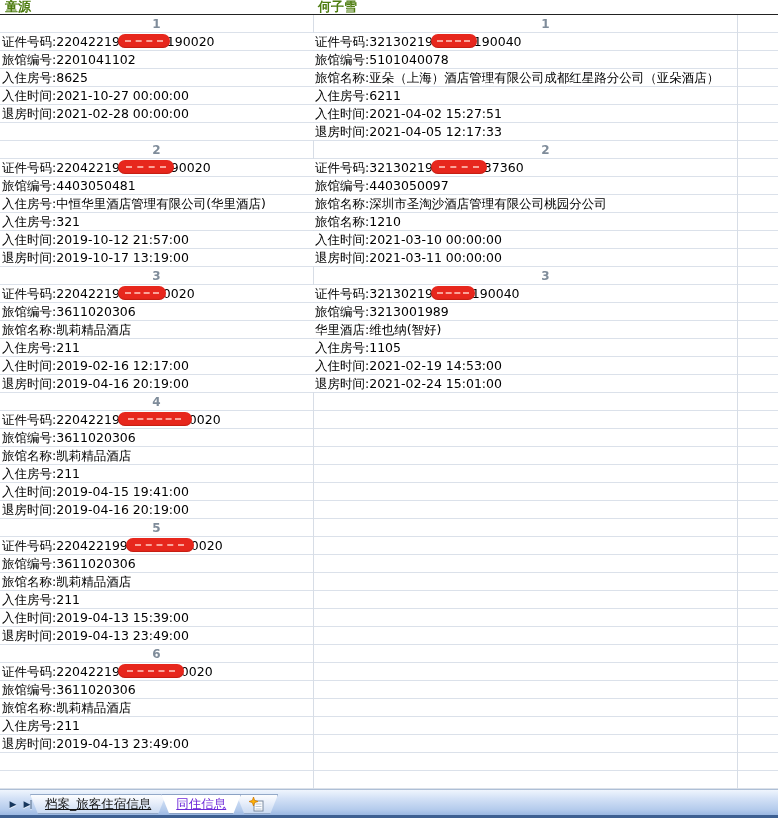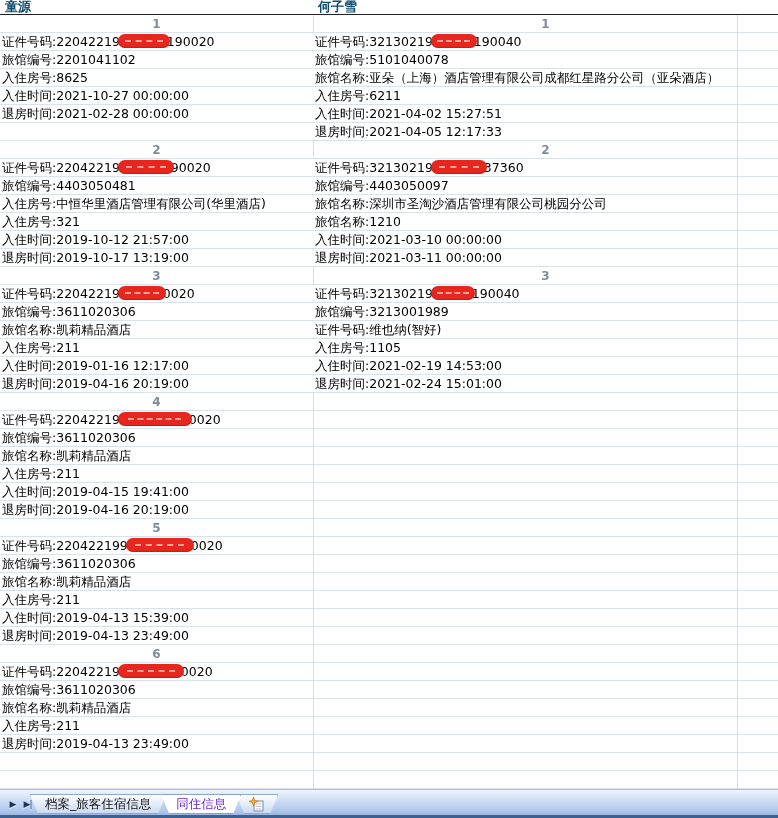--- a/index.html
+++ b/index.html
@@ -16,21 +16,21 @@
   }
   .vline{position:absolute;top:0;width:1px;height:789px;background:#d7dde6;z-index:1;}
   .vline.v1{left:313px;}
   .vline.v2{left:737px;}
   .header-row{
     position:absolute;top:0;left:0;width:778px;height:15px;background:#fff;
     border-bottom:1px solid #222;box-sizing:border-box;z-index:2;
   }
   .person-header{
     position:absolute;top:0;height:14px;line-height:14px;
-    font-weight:bold;font-size:13px;color:#0c4a6e;white-space:nowrap;
+    font-weight:bold;font-size:13px;color:#4d7c0f;white-space:nowrap;
   }
   .person-header.h0{left:5px;}
   .person-header.h1{left:318px;}
   .col{position:absolute;top:15px;z-index:2;}
   .col.c0{left:0;width:313px;}
   .col.c1{left:313px;width:465px;}
   .record{height:126px;}
   .row{height:18px;line-height:18px;font-size:12.5px;color:#000;white-space:nowrap;}
   .row.num{text-align:center;color:#7f8c9a;font-size:12px;font-weight:bold;}
   .cl{
@@ -57,21 +57,21 @@
     content:"";position:absolute;bottom:0;left:0;width:100%;height:3px;background:#33538296;
     background:#3d5f91;
   }
   .tab-strip{position:absolute;left:5px;top:4px;display:flex;align-items:flex-start;}
   .nav-arrow{
     color:#17375e;font-size:9px;line-height:20px;width:15px;text-align:center;
     text-shadow:0 1px 0 rgba(255,255,255,.7);cursor:default;letter-spacing:-1px;
   }
   .sheet-tab{
     height:20px;line-height:20px;padding:0 15px;margin-left:-5px;font-size:12.5px;
-    color:#111;
+    color:#111;text-decoration:underline;
     clip-path:polygon(0 0,100% 0,calc(100% - 8px) 100%,8px 100%);
     background:linear-gradient(to bottom,#ffffff 0,#e7eefa 45%,#c8d9f1 100%);
     box-shadow:inset 0 0 0 1px #93a9c8;
   }
   .sheet-tab.active{
     background:#fff;color:#6d28d9;z-index:3;position:relative;
     box-shadow:inset 0 0 0 1px #8ba2c4;
   }
   .sheet-tab.icon-tab{
     width:22px;padding:0 10px;display:flex;align-items:center;justify-content:center;
@@ -122,21 +122,21 @@
   <div class="record">
     <div class="row num"><span class="numtext">3</span></div>
     <div class="row">
       <span class="cl">
         <span class="f-idlabel">证件号码:</span><span class="f-idpre">22042219</span><span class="mask" style="width: 48px;"></span><span class="f-idsuf">0020</span>
       </span>
     </div>
     <div class="row"><span class="cl f-code">旅馆编号:3611020306</span></div>
     <div class="row"><span class="cl f-name">旅馆名称:凯莉精品酒店</span></div>
     <div class="row"><span class="cl f-room">入住房号:211</span></div>
-    <div class="row"><span class="cl f-in">入住时间:2019-01-16 12:17:00</span></div>
+    <div class="row"><span class="cl f-in">入住时间:2019-02-16 12:17:00</span></div>
     <div class="row"><span class="cl f-out">退房时间:2019-04-16 20:19:00</span></div>
   </div>
 
   <div class="record">
     <div class="row num"><span class="numtext">4</span></div>
     <div class="row">
       <span class="cl">
         <span class="f-idlabel">证件号码:</span><span class="f-idpre">22042219</span><span class="mask" style="width: 74px;"></span><span class="f-idsuf">0020</span>
       </span>
     </div>
@@ -204,21 +204,21 @@
   </div>
 
   <div class="record">
     <div class="row num"><span class="numtext">3</span></div>
     <div class="row">
       <span class="cl">
         <span class="f-idlabel">证件号码:</span><span class="f-idpre">32130219</span><span class="mask" style="width: 44px;"></span><span class="f-idsuf">190040</span>
       </span>
     </div>
     <div class="row"><span class="cl f-code">旅馆编号:3213001989</span></div>
-    <div class="row"><span class="cl f-name">证件号码:维也纳(智好)</span></div>
+    <div class="row"><span class="cl f-name">华里酒店:维也纳(智好)</span></div>
     <div class="row"><span class="cl f-room">入住房号:1105</span></div>
     <div class="row"><span class="cl f-in">入住时间:2021-02-19 14:53:00</span></div>
     <div class="row"><span class="cl f-out">退房时间:2021-02-24 15:01:00</span></div>
   </div>
 </div>
 </div>
 
 <div class="tabbar">
   <div class="tab-strip">
     <span class="nav-arrow">▶</span>

